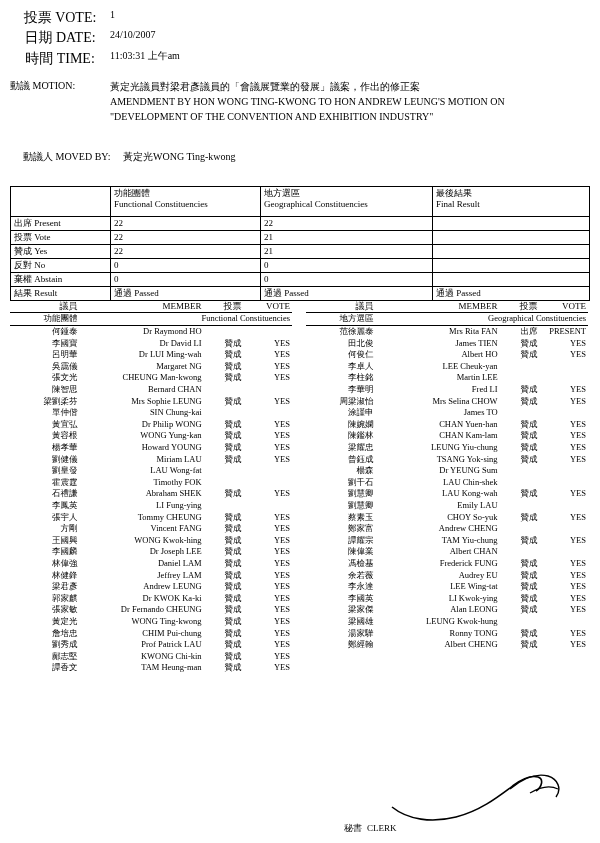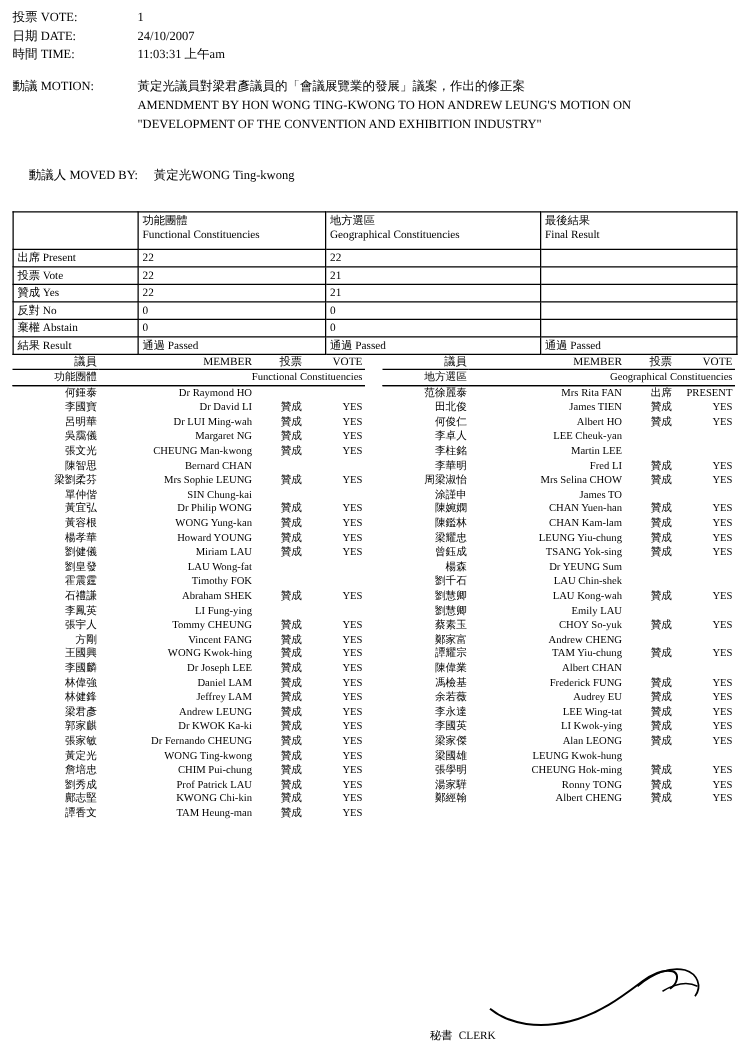--- a/index.html
+++ b/index.html
@@ -12,21 +12,21 @@
     position: relative;
     font-family: "Liberation Serif", "DejaVu Serif", serif;
     color: #000;
     font-size: 9px;
     overflow: hidden;
   }
   .page { padding: 8px 10px 0 10px; position: relative; height: 843px; }
 
   
   .hdr-row { display: flex; line-height: 1.45; }
-  .hdr-label { width: 100px; flex: 0 0 100px; font-size: 10px; }
+  .hdr-label { width: 100px; flex: 0 0 100px; font-size: 14px; text-align: center; }
   .hdr-val { font-size: 10px; }
 
   .motion-block { display: flex; margin-top: 10px; }
   .motion-label { width: 100px; flex: 0 0 100px; font-size: 10px; }
   .motion-text { font-size: 10px; line-height: 1.5; }
 
   .moved-block { display: flex; margin-top: 26px; margin-bottom: 22px; padding-left: 13px; }
   .moved-label { width: 100px; flex: 0 0 100px; font-size: 10px; }
   .moved-val { font-size: 10px; }
 
@@ -541,26 +541,20 @@
               <td class="c-vote-cn">贊成</td>
               <td class="c-vote-en">YES</td>
             </tr>
             <tr>
               <td class="c-member-cn">梁國雄</td>
               <td class="c-member-en">LEUNG Kwok-hung</td>
               <td class="c-vote-cn"></td>
               <td class="c-vote-en"></td>
             </tr>
             <tr>
-              <td class="c-member-cn">張學明</td>
-              <td class="c-member-en">CHEUNG Hok-ming</td>
-              <td class="c-vote-cn">贊成</td>
-              <td class="c-vote-en">YES</td>
-            </tr>
-            <tr>
               <td class="c-member-cn">湯家驊</td>
               <td class="c-member-en">Ronny TONG</td>
               <td class="c-vote-cn">贊成</td>
               <td class="c-vote-en">YES</td>
             </tr>
             <tr>
               <td class="c-member-cn">鄭經翰</td>
               <td class="c-member-en">Albert CHENG</td>
               <td class="c-vote-cn">贊成</td>
               <td class="c-vote-en">YES</td>

